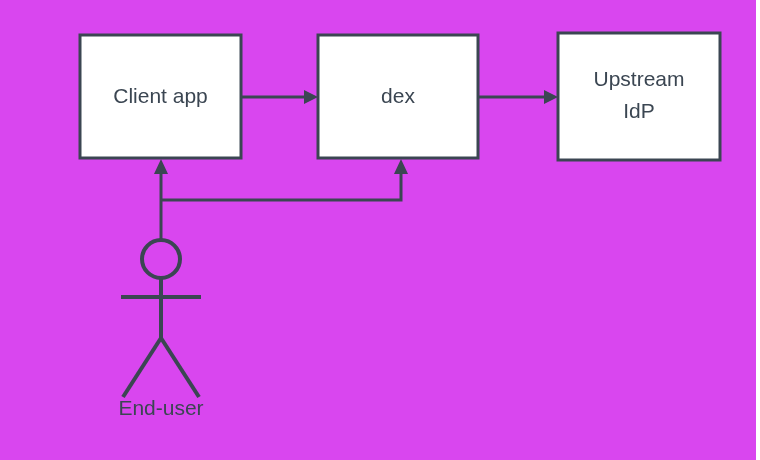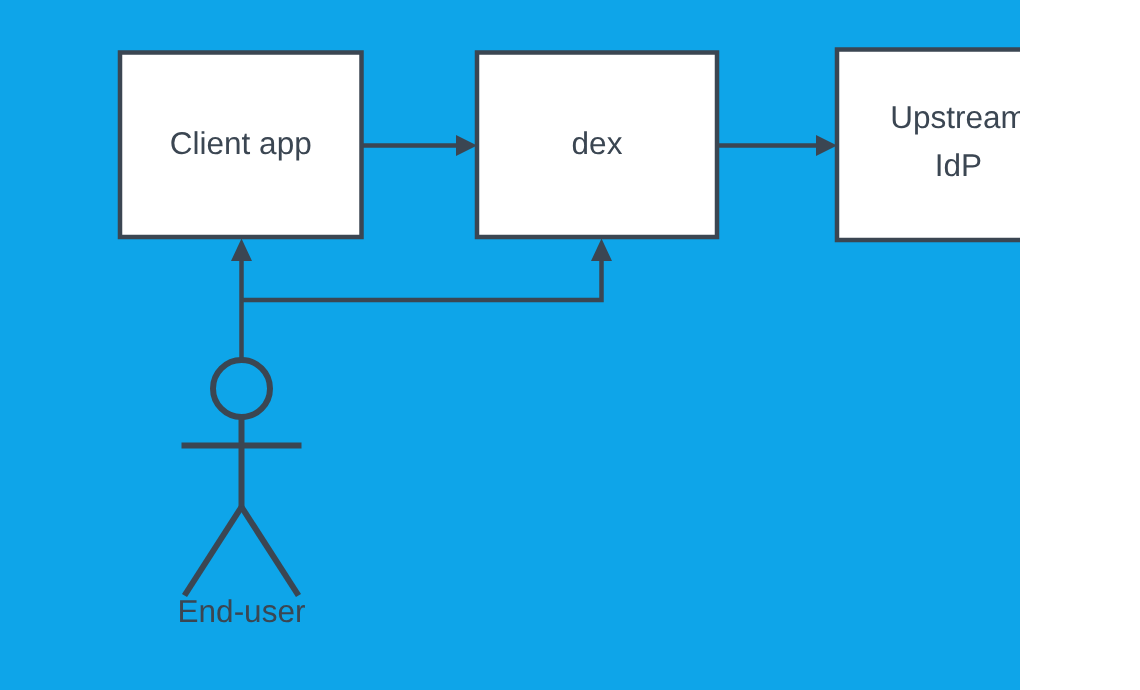--- a/index.html
+++ b/index.html
@@ -6,23 +6,23 @@
   html, body {
     margin: 0;
     padding: 0;
     background: #ffffff;
   }
   body {
     font-family: "Liberation Sans", sans-serif;
   }
   #canvas {
     position: relative;
-    width: 680px;
+    width: 756px;
     height: 460px;
-    background: #0ea5e9;
+    background: #d946ef;
     overflow: hidden;
   }
   #diagram-svg {
     position: absolute;
     left: 0;
     top: 0;
     width: 760px;
     height: 460px;
   }
   .node-box {

